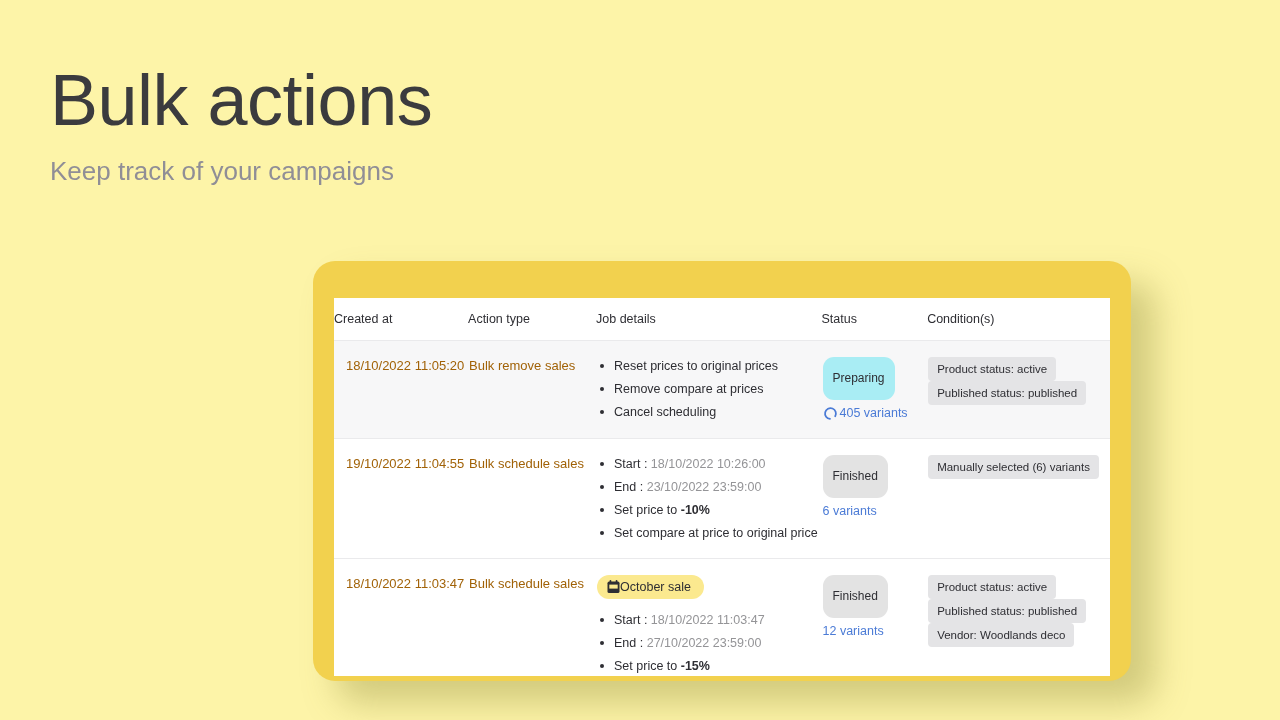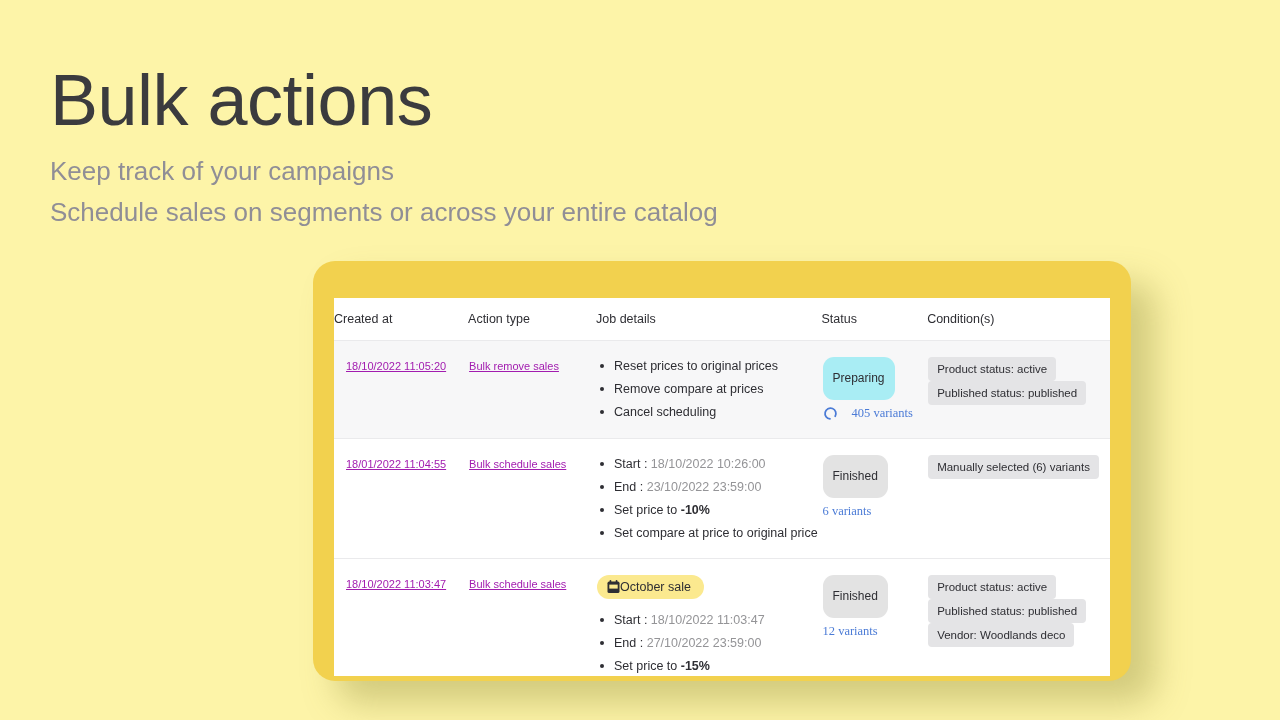--- a/index.html
+++ b/index.html
@@ -110,24 +110,23 @@
   .col-created  { width: 132px; padding-left: 12px; }
   .col-action   { width: 126px; }
   .col-details  { width: 222px; }
   .col-status   { width: 104px; }
   .col-cond     { width: 180px; }
 
   th.col-created { padding-left: 12px; }
 
   .cell-created, .cell-action {
     white-space: nowrap;
-    font-size: 11px;
-    color: #a21caf;
+    font-size: 13px;
+    color: #a16207;
     line-height: 18px;
-    text-decoration: underline;
   }
 
   
   ul.details-list {
     list-style: none;
     margin: 0;
     padding: 0;
   }
   ul.details-list li {
     position: relative;
@@ -187,23 +186,22 @@
     color: #2E2E33;
   }
   .status-badge.finished {
     background: #E3E3E3;
     color: #2E2E33;
   }
   .variants-line {
     margin-top: 4px;
     display: flex;
     align-items: center;
-    gap: 13px;
-    white-space: nowrap;
-    font-family: Liberation Serif, serif;
+    gap: 1px;
+    white-space: nowrap;
   }
   .variants-link {
     font-size: 12.5px;
     color: #4B7BD6;
     line-height: 18px;
     cursor: pointer;
   }
   .spinner {
     display: inline-block;
     width: 15px;
@@ -231,21 +229,20 @@
   }
 </style>
 </head>
 <body>
 
 <div class="page">
 
   <div class="heading-block">
     <h1 class="page-title">Bulk actions</h1>
     <p class="page-subtitle first">Keep track of your campaigns</p>
-    <p class="page-subtitle">Schedule sales on segments or across your entire catalog</p>
   </div>
 
   <div class="card-frame">
     <div class="table-wrap">
       <table class="jobs-table">
         <thead>
           <tr>
             <th class="col-created">Created at</th>
             <th class="col-action">Action type</th>
             <th class="col-details">Job details</th>
@@ -278,21 +275,21 @@
                 </div></td>
               <td class="col-cond">
                 <div class="cond-list">
                   <span class="cond-chip">Product status: active</span>
                   <span class="cond-chip">Published status: published</span>
                 </div>
               </td>
             </tr>
             <tr>
               <td class="col-created">
-                <div class="cell-created">18/01/2022 11:04:55</div>
+                <div class="cell-created">19/10/2022 11:04:55</div>
               </td>
               <td class="col-action">
                 <div class="cell-action">Bulk schedule sales</div>
               </td>
               <td class="col-details">
                 <ul class="details-list">
                   <li><span>Start : </span><span class="muted">18/10/2022 10:26:00</span></li>
                   <li><span>End : </span><span class="muted">23/10/2022 23:59:00</span></li>
                   <li><span>Set price to </span><span class="strong">-10%</span></li>
                   <li><span>Set compare at price to original price</span></li>

